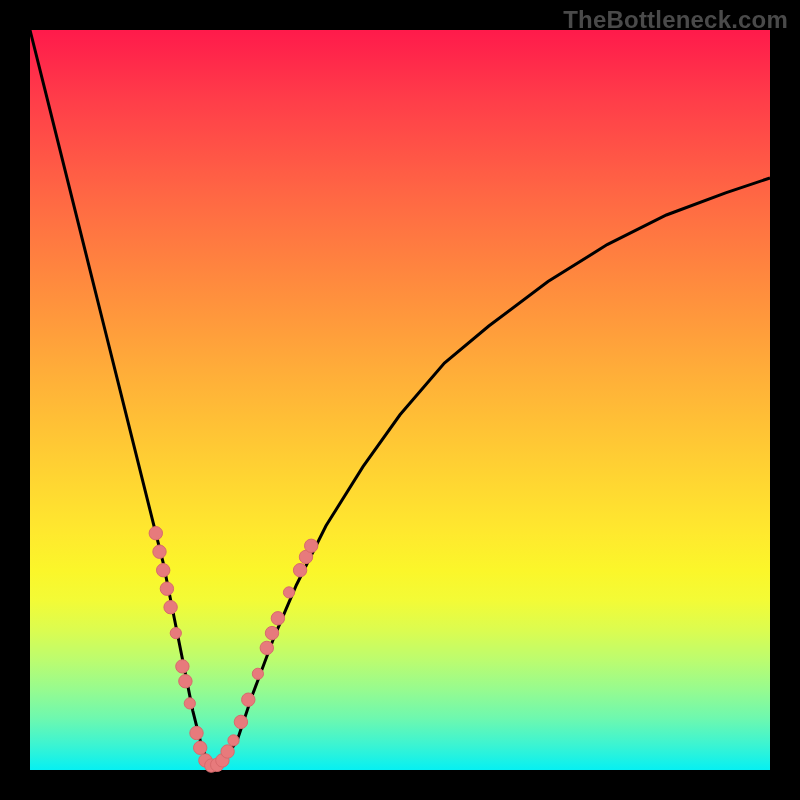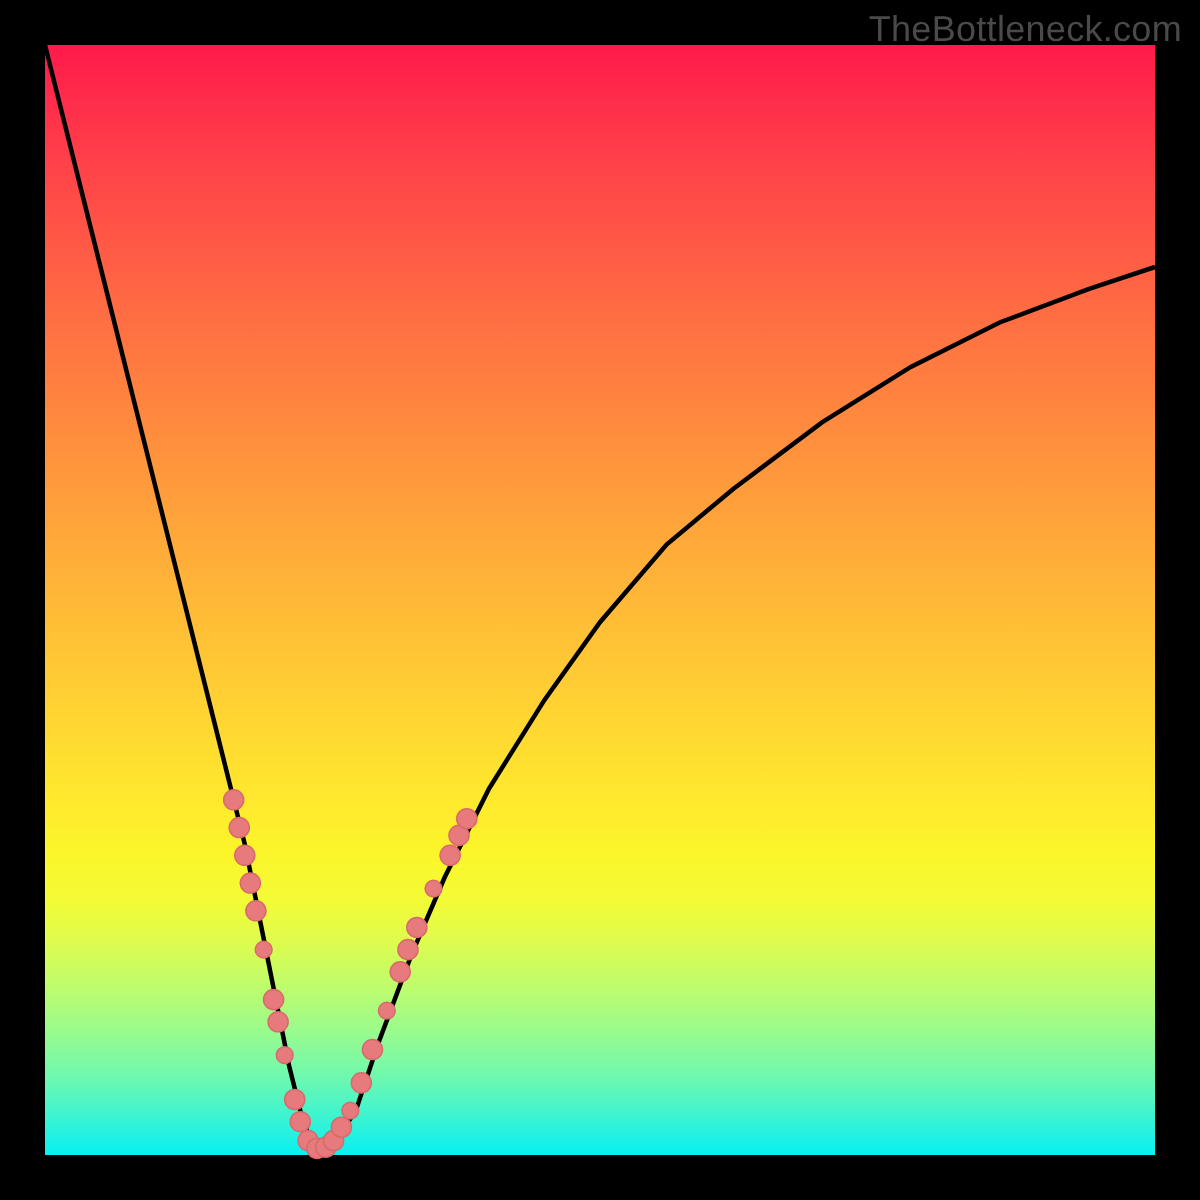--- a/index.html
+++ b/index.html
@@ -43,21 +43,21 @@
       #3df4d1 96.5%,
       #06f0f2 100%
     );
   }
   .watermark {
     position: absolute;
     top: 6px;
     right: 12px;
     color: #4a4a4a;
     font-size: 24px;
-    font-weight: 400;
+    font-weight: 700;
     letter-spacing: 0.2px;
     user-select: none;
   }
   svg.curve {
     position: absolute;
     left: 0;
     top: 0;
     width: 740px;
     height: 740px;
     overflow: visible;

